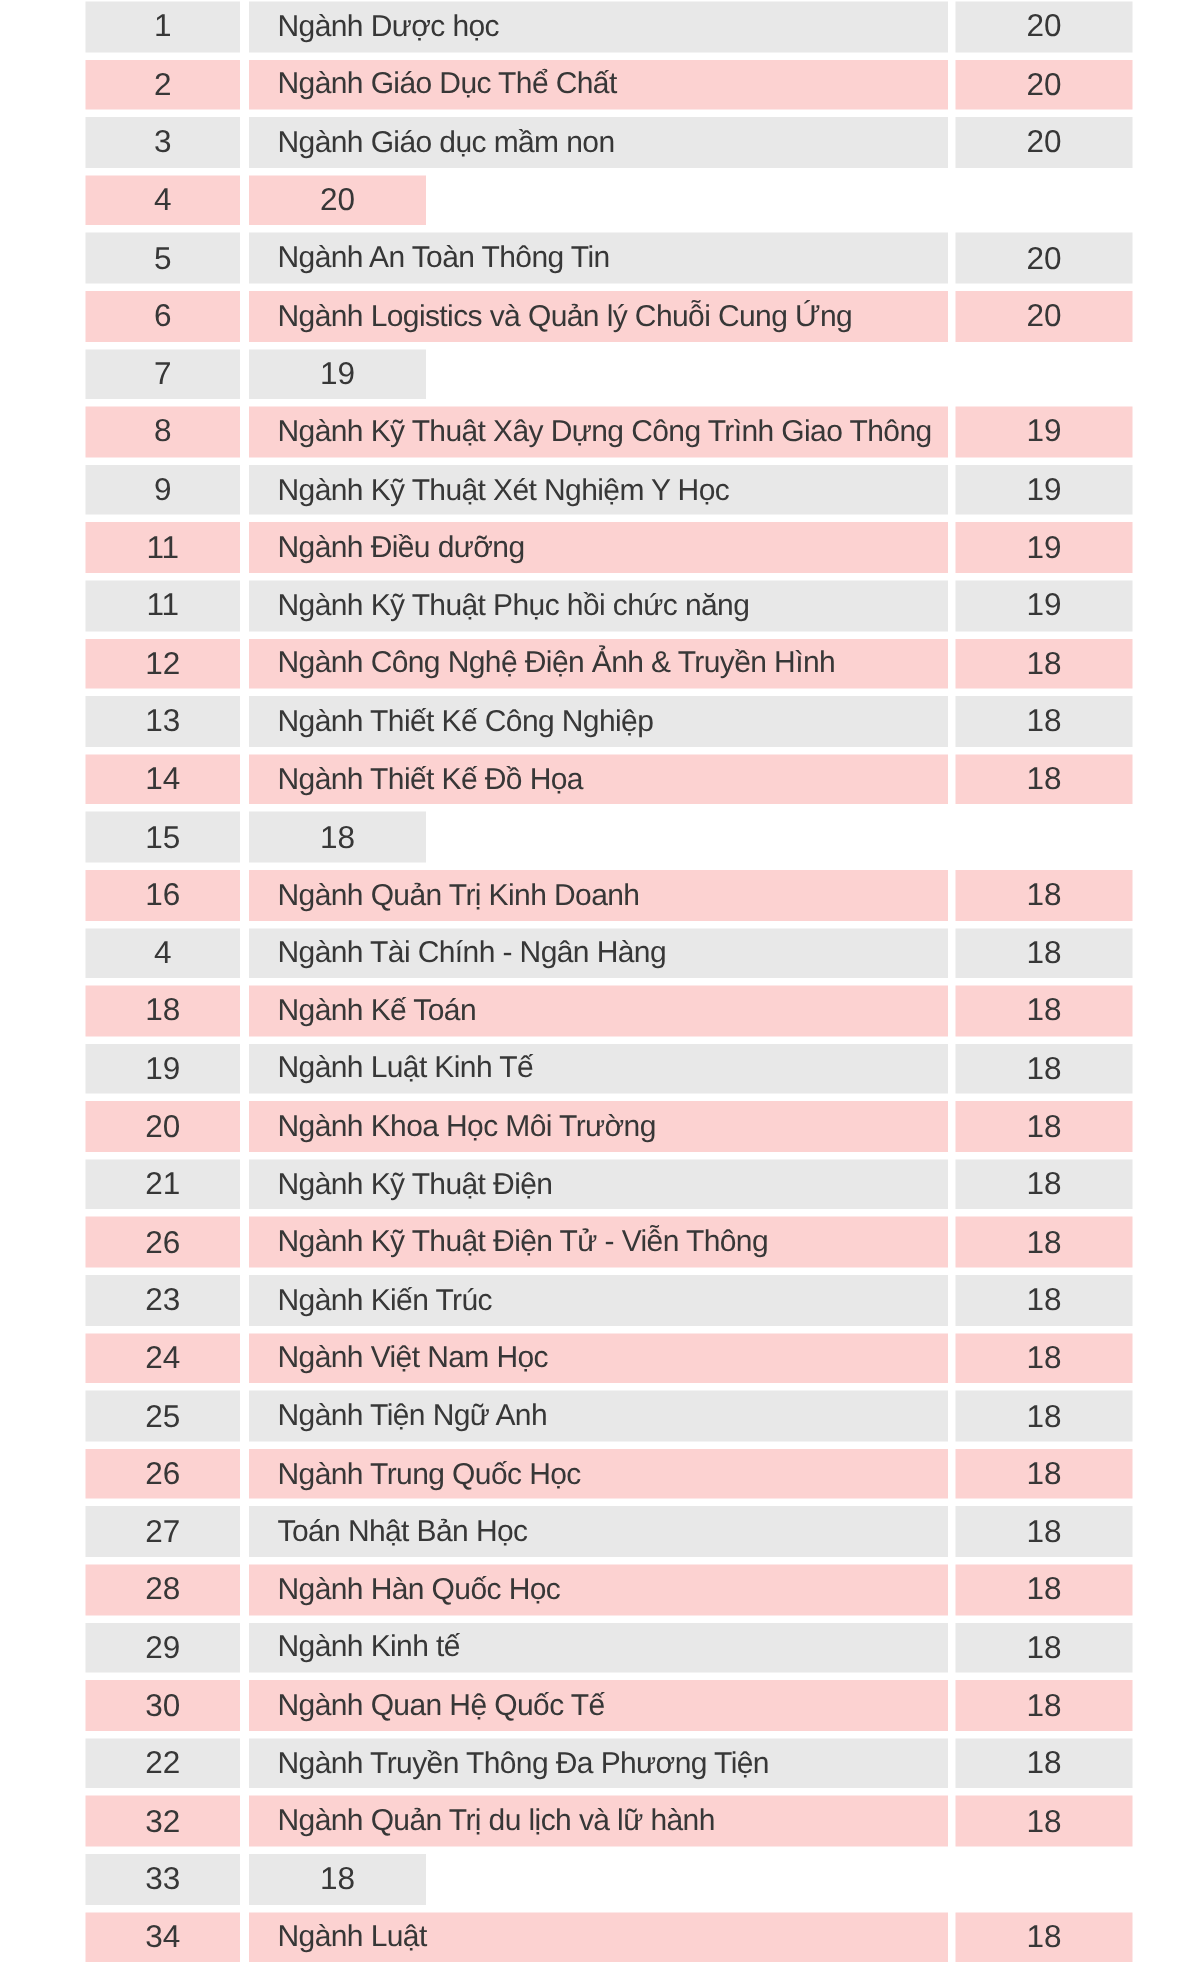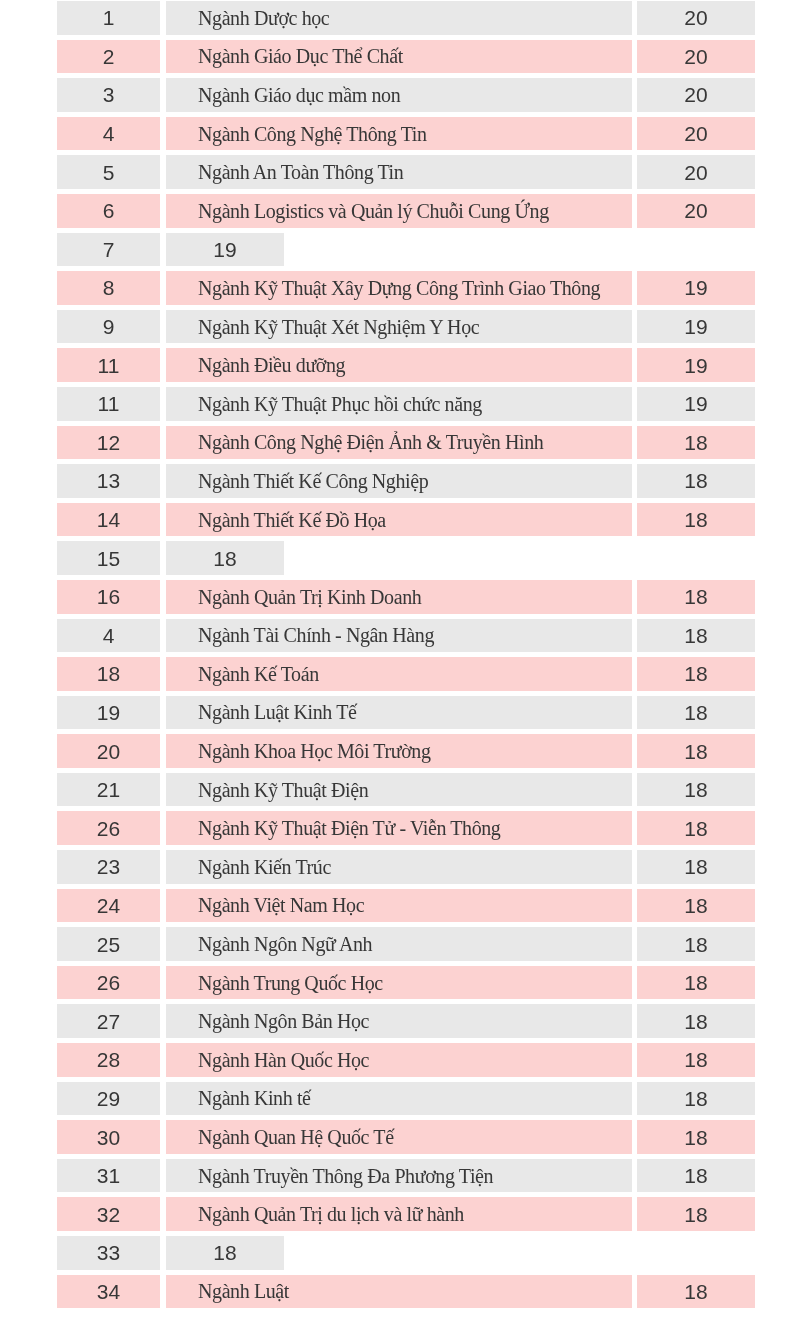--- a/index.html
+++ b/index.html
@@ -31,26 +31,25 @@
   }
   .col-num {
     width: 103px;
     margin-right: 6px;
     justify-content: center;
     font-size: 21px;
   }
   .col-name {
     width: 466px;
     margin-right: 5px;
-    padding-left: 32px;
+    padding-left: 19px;
     font-size: 20px;
     letter-spacing: -0.4px;
     white-space: nowrap;
     overflow: hidden;
-    font-family: Liberation Serif, serif;
   }
   .col-score {
     width: 118px;
     justify-content: center;
     font-size: 21px;
   }
   .row.gray .cell { background: #e8e8e8; }
   .row.pink .cell { background: #fcd2d1; }
 </style>
 </head>
@@ -67,21 +66,20 @@
       <div class="cell col-name">Ngành Giáo Dục Thể Chất</div>
       <div class="cell col-score">20</div>
     </div>
     <div class="row gray">
       <div class="cell col-num">3</div>
       <div class="cell col-name">Ngành Giáo dục mầm non</div>
       <div class="cell col-score">20</div>
     </div>
     <div class="row pink">
       <div class="cell col-num">4</div>
-      <div class="cell col-name">Ngành Công Nghệ Thông Tin</div>
       <div class="cell col-score">20</div>
     </div>
     <div class="row gray">
       <div class="cell col-num">5</div>
       <div class="cell col-name">Ngành An Toàn Thông Tin</div>
       <div class="cell col-score">20</div>
     </div>
     <div class="row pink">
       <div class="cell col-num">6</div>
       <div class="cell col-name">Ngành Logistics và Quản lý Chuỗi Cung Ứng</div>
@@ -170,50 +168,50 @@
       <div class="cell col-name">Ngành Kiến Trúc</div>
       <div class="cell col-score">18</div>
     </div>
     <div class="row pink">
       <div class="cell col-num">24</div>
       <div class="cell col-name">Ngành Việt Nam Học</div>
       <div class="cell col-score">18</div>
     </div>
     <div class="row gray">
       <div class="cell col-num">25</div>
-      <div class="cell col-name">Ngành Ngôn Ngữ Anh</div>
+      <div class="cell col-name">Ngành Tiện Ngữ Anh</div>
       <div class="cell col-score">18</div>
     </div>
     <div class="row pink">
       <div class="cell col-num">26</div>
       <div class="cell col-name">Ngành Trung Quốc Học</div>
       <div class="cell col-score">18</div>
     </div>
     <div class="row gray">
       <div class="cell col-num">27</div>
-      <div class="cell col-name">Ngành Ngôn Bản Học</div>
+      <div class="cell col-name">Toán Nhật Bản Học</div>
       <div class="cell col-score">18</div>
     </div>
     <div class="row pink">
       <div class="cell col-num">28</div>
       <div class="cell col-name">Ngành Hàn Quốc Học</div>
       <div class="cell col-score">18</div>
     </div>
     <div class="row gray">
       <div class="cell col-num">29</div>
       <div class="cell col-name">Ngành Kinh tế</div>
       <div class="cell col-score">18</div>
     </div>
     <div class="row pink">
       <div class="cell col-num">30</div>
       <div class="cell col-name">Ngành Quan Hệ Quốc Tế</div>
       <div class="cell col-score">18</div>
     </div>
     <div class="row gray">
-      <div class="cell col-num">31</div>
+      <div class="cell col-num">22</div>
       <div class="cell col-name">Ngành Truyền Thông Đa Phương Tiện</div>
       <div class="cell col-score">18</div>
     </div>
     <div class="row pink">
       <div class="cell col-num">32</div>
       <div class="cell col-name">Ngành Quản Trị du lịch và lữ hành</div>
       <div class="cell col-score">18</div>
     </div>
     <div class="row gray">
       <div class="cell col-num">33</div>

